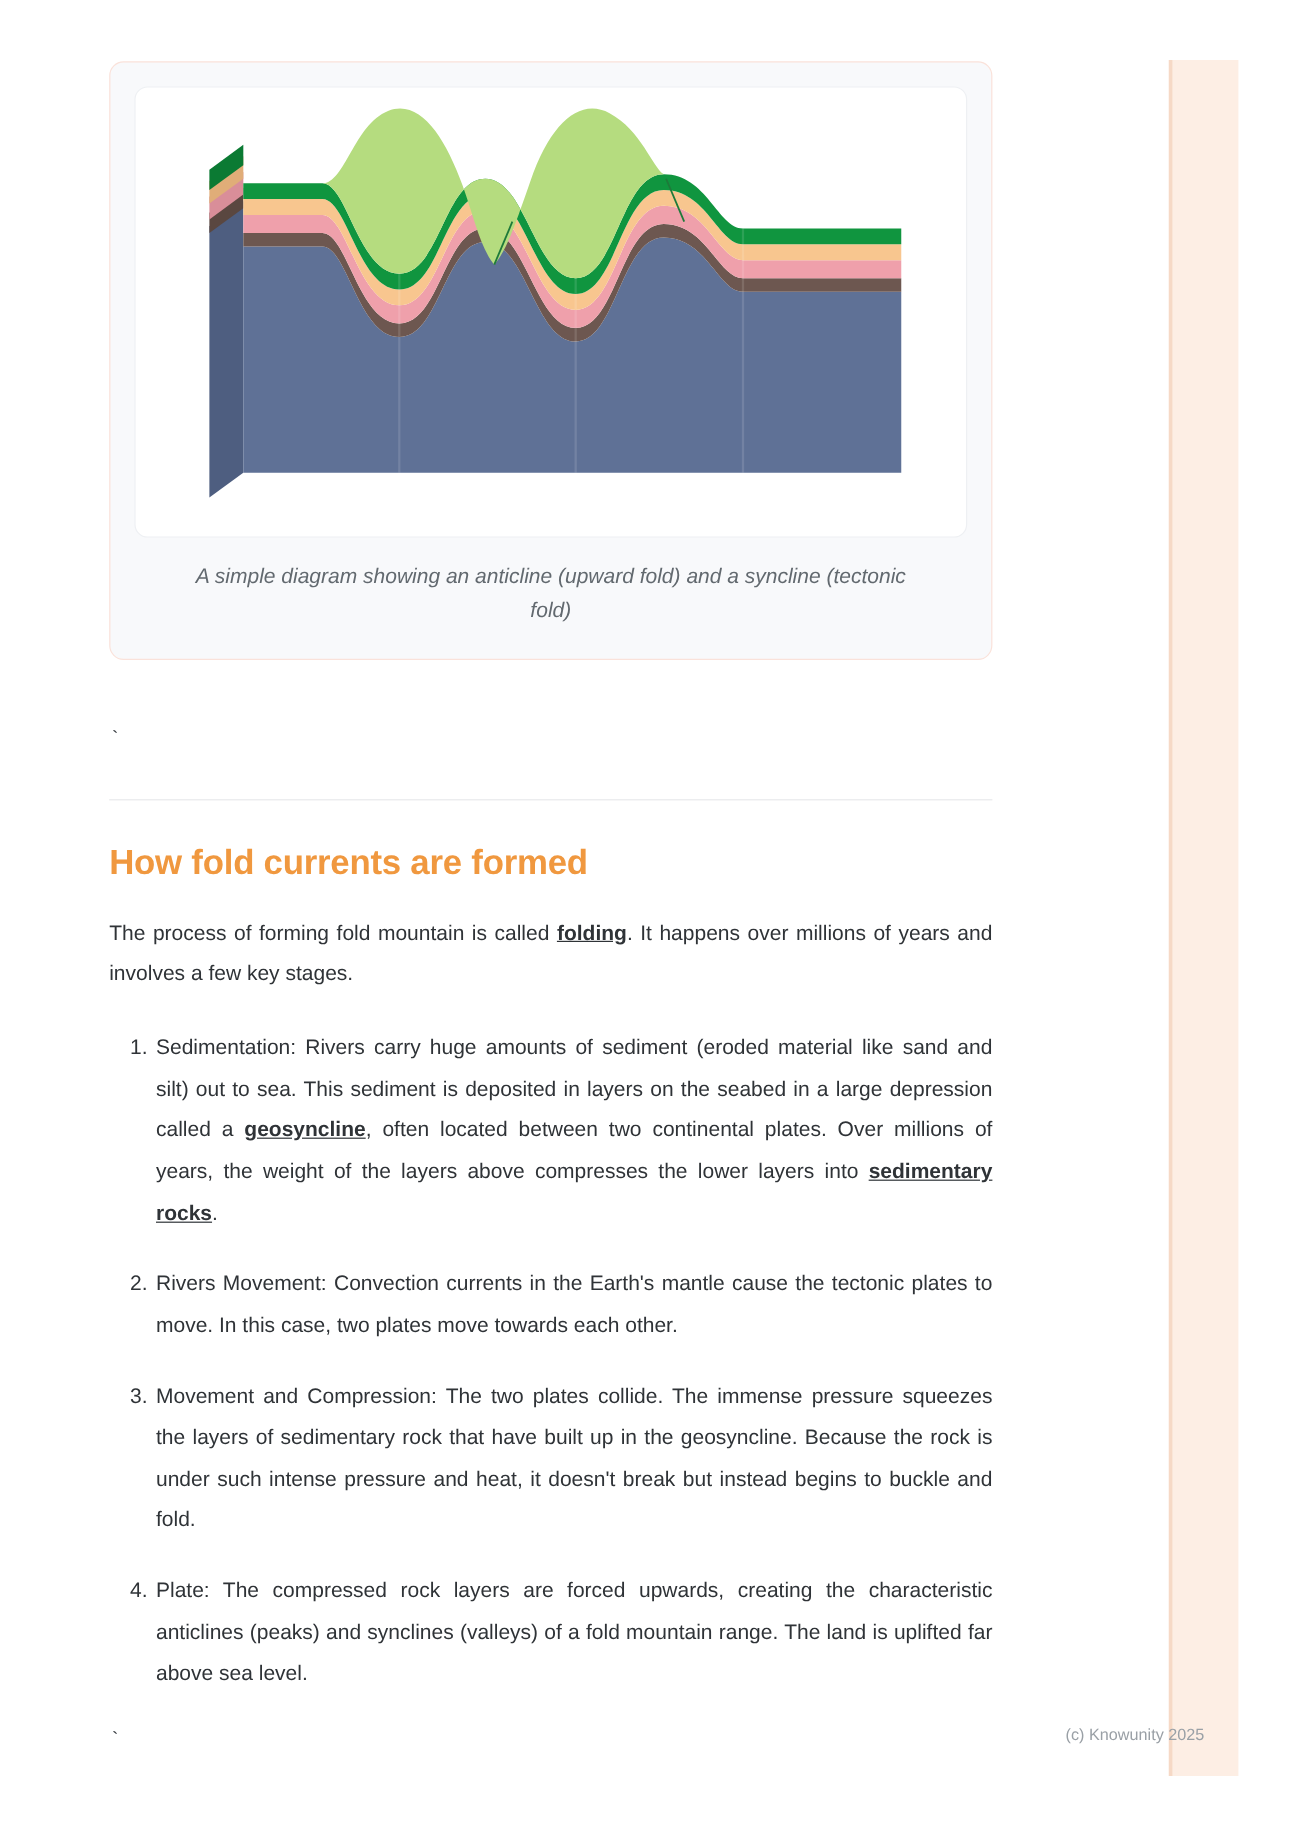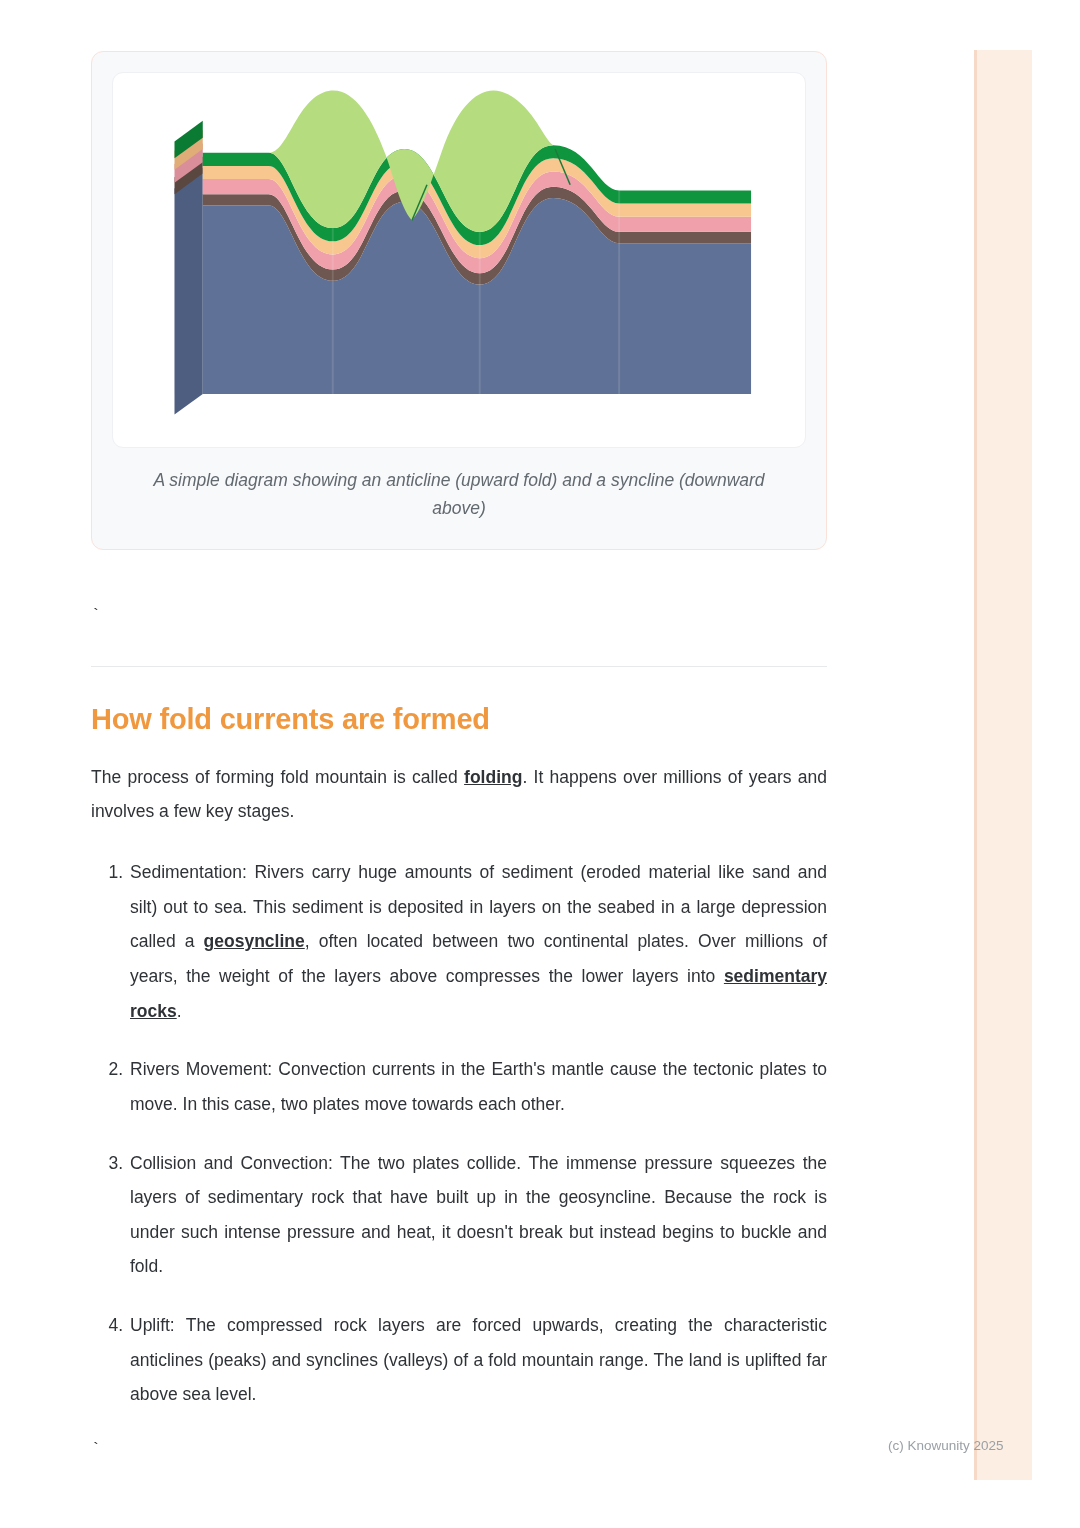--- a/index.html
+++ b/index.html
@@ -280,40 +280,40 @@
 
           <g opacity="0.12">
             <line x1="196" y1="154" x2="196" y2="330" stroke="#ffffff" stroke-width="2"></line>
             <line x1="352" y1="158" x2="352" y2="330" stroke="#ffffff" stroke-width="2"></line>
             <line x1="500" y1="114" x2="500" y2="330" stroke="#ffffff" stroke-width="2"></line>
           </g>
         </g>
       </svg>
     </div>
 
-    <div id="figure-caption">A simple diagram showing an anticline (upward fold) and a syncline (downward above)</div>
+    <div id="figure-caption">A simple diagram showing an anticline (upward fold) and a syncline (tectonic fold)</div>
   </div>
 
   <div id="tick-top" class="tick-line">`</div>
 
   <div id="divider"></div>
 
   <h2 id="section-heading">How fold currents are formed</h2>
 
   <p id="intro-paragraph"><span>The process of forming fold mountain is called </span><span class="em-term">folding</span><span>. It happens over millions of years and involves a few key stages.</span></p>
 
   <ol id="stage-list">
 
     <li><span class="lead">Sedimentation:</span><span> Rivers carry huge amounts of sediment (eroded material like sand and silt) out to sea. This sediment is deposited in layers on the seabed in a large depression called a </span><span class="em-term">geosyncline</span><span>, often located between two continental plates. Over millions of years, the weight of the layers above compresses the lower layers into </span><span class="em-term">sedimentary rocks</span><span>.</span></li>
 
     <li><span class="lead">Rivers Movement:</span><span> Convection currents in the Earth's mantle cause the tectonic plates to move. In this case, two plates move towards each other.</span><span class="em-term"></span><span></span><span class="em-term"></span><span></span></li>
 
-    <li><span class="lead">Collision and Convection:</span><span> The two plates collide. The immense pressure squeezes the layers of sedimentary rock that have built up in the geosyncline. Because the rock is under such intense pressure and heat, it doesn't break but instead begins to buckle and fold.</span><span class="em-term"></span><span></span><span class="em-term"></span><span></span></li>
-
-    <li><span class="lead">Uplift:</span><span> The compressed rock layers are forced upwards, creating the characteristic anticlines (peaks) and synclines (valleys) of a fold mountain range. The land is uplifted far above sea level.</span><span class="em-term"></span><span></span><span class="em-term"></span><span></span></li>
+    <li><span class="lead">Movement and Compression:</span><span> The two plates collide. The immense pressure squeezes the layers of sedimentary rock that have built up in the geosyncline. Because the rock is under such intense pressure and heat, it doesn't break but instead begins to buckle and fold.</span><span class="em-term"></span><span></span><span class="em-term"></span><span></span></li>
+
+    <li><span class="lead">Plate:</span><span> The compressed rock layers are forced upwards, creating the characteristic anticlines (peaks) and synclines (valleys) of a fold mountain range. The land is uplifted far above sea level.</span><span class="em-term"></span><span></span><span class="em-term"></span><span></span></li>
 
   </ol>
 
   <div id="tick-bottom" class="tick-line">`</div>
 
 </div>
 
 <div id="watermark">(c) Knowunity 2025</div>
 
 </body></html>

